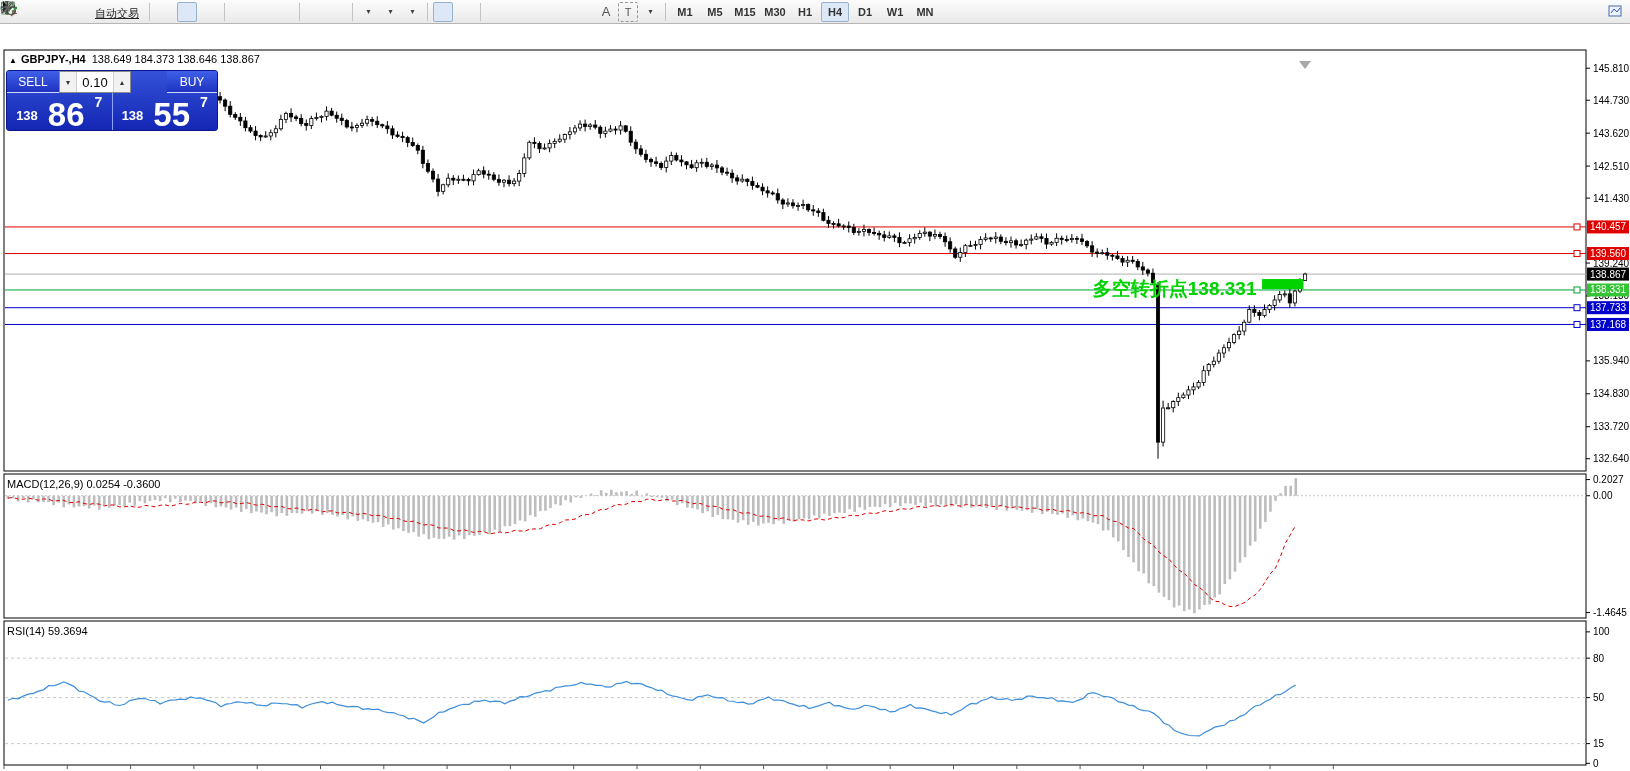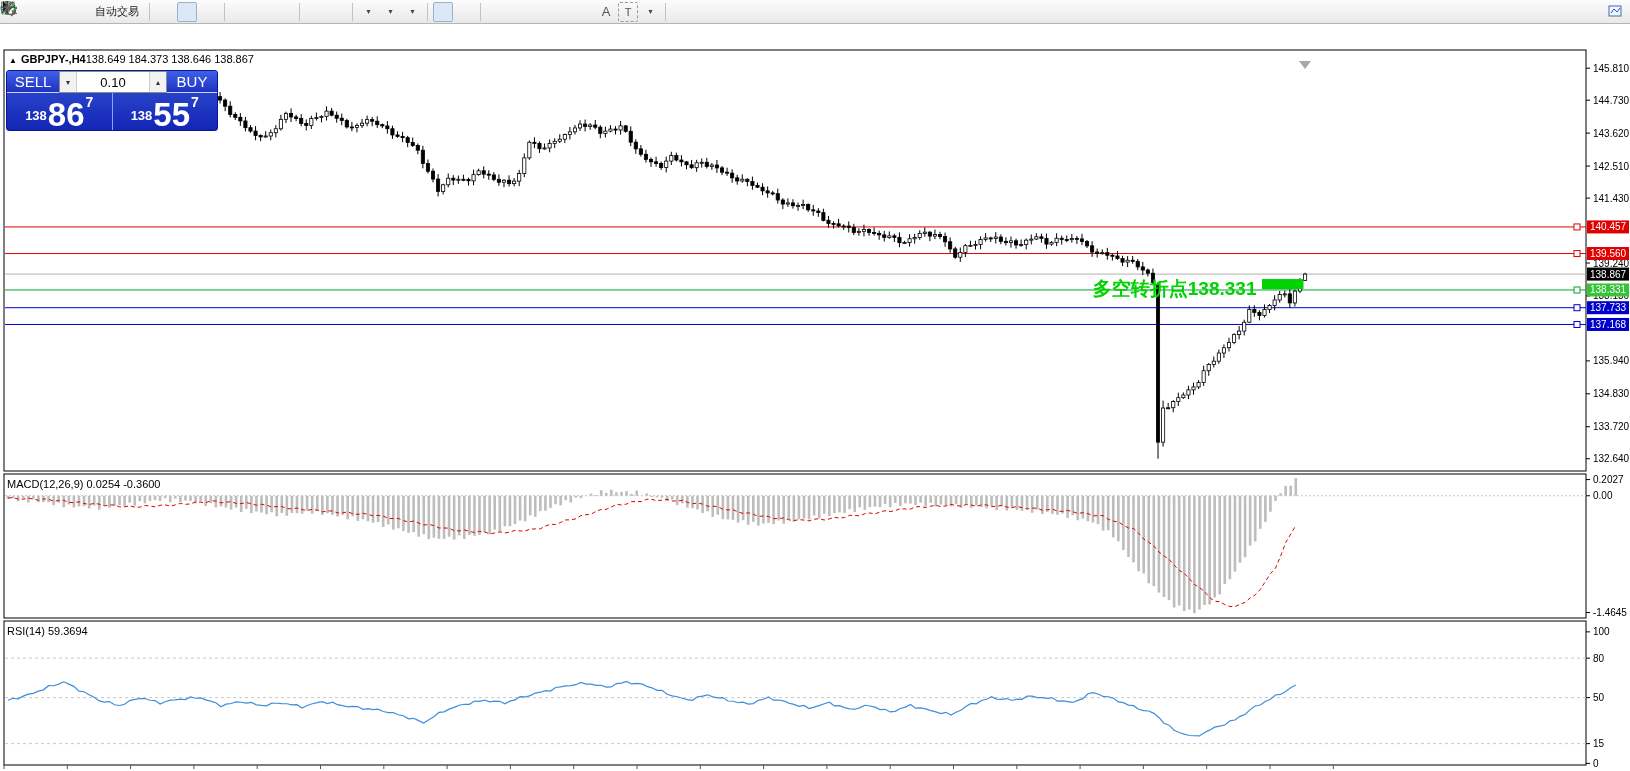--- a/index.html
+++ b/index.html
@@ -6,50 +6,50 @@
     font-family:"Liberation Sans","DejaVu Sans",sans-serif;}
   
   .toolbar{position:absolute;left:0;top:0;width:1630px;height:24px;
     background:linear-gradient(#fcfcfc,#e9e9e9);border-bottom:1px solid #b5b5b5;
     display:flex;align-items:center;gap:2px;padding:0 2px;box-sizing:border-box;font-size:11px;color:#222;}
   .tb-item{height:20px;min-width:20px;display:flex;align-items:center;justify-content:center;
     border:1px solid transparent;border-radius:2px;padding:0 1px;box-sizing:border-box;}
   .tb-item.pressed{background:#dde8f6;border-color:#9ab2cf;}
   .tb-sep{width:1px;height:18px;background:#c3c3c3;margin:0 3px;}
   .tb-caret{font-size:8px;color:#444;margin-left:1px;}
-  .tb-text-btn{display:flex;align-items:center;gap:3px;padding:0 4px;}
+  .tb-text-btn{display:flex;align-items:flex-end;gap:3px;padding:0 4px;text-decoration:underline;}
   .tf-btn{height:18px;min-width:26px;display:flex;align-items:center;justify-content:center;
     font-size:11px;font-weight:bold;color:#333;border:1px solid transparent;border-radius:2px;}
   .tf-btn.active{background:#dde8f6;border-color:#9ab2cf;}
   .tb-right{position:absolute;right:4px;top:2px;}
   
   .chart-surface{position:absolute;left:0;top:24px;width:1630px;height:747px;background:#fff;}
   svg{position:absolute;left:0;top:0;}
   svg text{font-family:"Liberation Sans","DejaVu Sans",sans-serif;}
   .chart-title{position:absolute;left:9px;top:29px;font-size:11px;color:#000;z-index:3;}
   .chart-title .tri{font-size:8px;margin-right:4px;}
-  .chart-title .sym{font-weight:bold;}
+  .chart-title .sym{font-weight:bold;margin-right:6px;}
   
   .trade-panel{position:absolute;left:6px;top:46px;width:212px;height:61px;z-index:4;
     background:linear-gradient(#3452d8,#1326b4);border:1px solid #0a1890;border-radius:3px;
     box-sizing:border-box;color:#fff;overflow:hidden;}
   .tp-row1{display:flex;height:22px;}
   .tp-sell-btn,.tp-buy-btn{flex:0 0 52px;background:linear-gradient(#3f60e8,#1e33c0);color:#fff;border:none;
-    border-bottom:1px solid #cfd8ff;font-size:15px;font-family:inherit;}
-  .tp-buy-btn{flex:0 0 50px;}
+    border-bottom:1px solid #cfd8ff;font-size:12px;font-family:inherit;}
+  .tp-buy-btn{flex:0 0 50px;margin-left:36px;}
   .tp-lot{flex:1;display:flex;background:#fff;color:#000;border:1px solid #8c8c8c;box-sizing:border-box;}
   .tp-step{width:17px;border:none;background:#f2f2f2;font-size:8px;color:#333;padding:0;font-family:inherit;}
   .tp-step.dn{border-right:1px solid #cfcfcf;}
   .tp-step.up{border-left:1px solid #cfcfcf;}
   .tp-lot-val{flex:1;display:flex;align-items:center;justify-content:center;font-size:13px;}
   .tp-row2{display:flex;height:39px;}
   .tp-price{flex:1;display:flex;align-items:flex-end;justify-content:center;padding-bottom:2px;}
   .tp-price.sell{border-right:1px solid #8fa2ff;}
   .tp-sm{font-size:13px;font-weight:bold;line-height:1;margin-bottom:8px;}
-  .tp-big{font-size:33px;font-weight:bold;line-height:0.9;margin:0 1px;}
+  .tp-big{font-size:33px;font-weight:bold;line-height:0.9;margin:0 10px;}
   .tp-sup{font-size:14px;font-weight:bold;line-height:1;align-self:flex-start;margin-top:2px;}
 </style>
 </head>
 <body>
 
 <div class="toolbar">
   <span class="tb-item">单</span>
   <span class="tb-item">
     <svg width="16" height="16">
         <path d="M3 5 L9 2 L13 5 L13 11 L7 14 L3 11 Z" fill="#f5c63a" stroke="#b88a10"></path>
@@ -214,20 +214,31 @@
   <span class="tb-item" style="font-size:13px;color:#555;">A</span>
   <span class="tb-item" style="font-size:11px;color:#555;border:1px dashed #999;">T</span>
   <span class="tb-item">
     <svg width="16" height="15">
         <path d="M3 12 L7 8 L5.5 6.5 L10 6 L9.5 10.5 L8 9 L4 13 Z" fill="#666"></path>
         <path d="M10 3 L13 3 L13 6" fill="none" stroke="#666"></path>
       </svg>
     <span class="tb-caret">▾</span>
   </span>
   <span class="tb-sep"></span>
+  <span id="tf-buttons" style="display:flex;gap:2px;">
+      <span class="tf-btn">M1</span>
+      <span class="tf-btn">M5</span>
+      <span class="tf-btn">M15</span>
+      <span class="tf-btn">M30</span>
+      <span class="tf-btn">H1</span>
+      <span class="tf-btn active">H4</span>
+      <span class="tf-btn">D1</span>
+      <span class="tf-btn">W1</span>
+      <span class="tf-btn">MN</span>
+    </span>
   <span class="tb-item tb-right">
     <svg width="16" height="16">
         <rect x="2" y="3" width="12" height="10" fill="#eef4ff" stroke="#4868a8"></rect>
         <polyline points="4,10 7,6 10,9 13,5" fill="none" stroke="#2a58c8"></polyline>
       </svg>
   </span>
 </div>
 
 <div class="chart-surface">
   <svg id="svg" width="1630" height="771" viewBox="0 0 1630 771">

